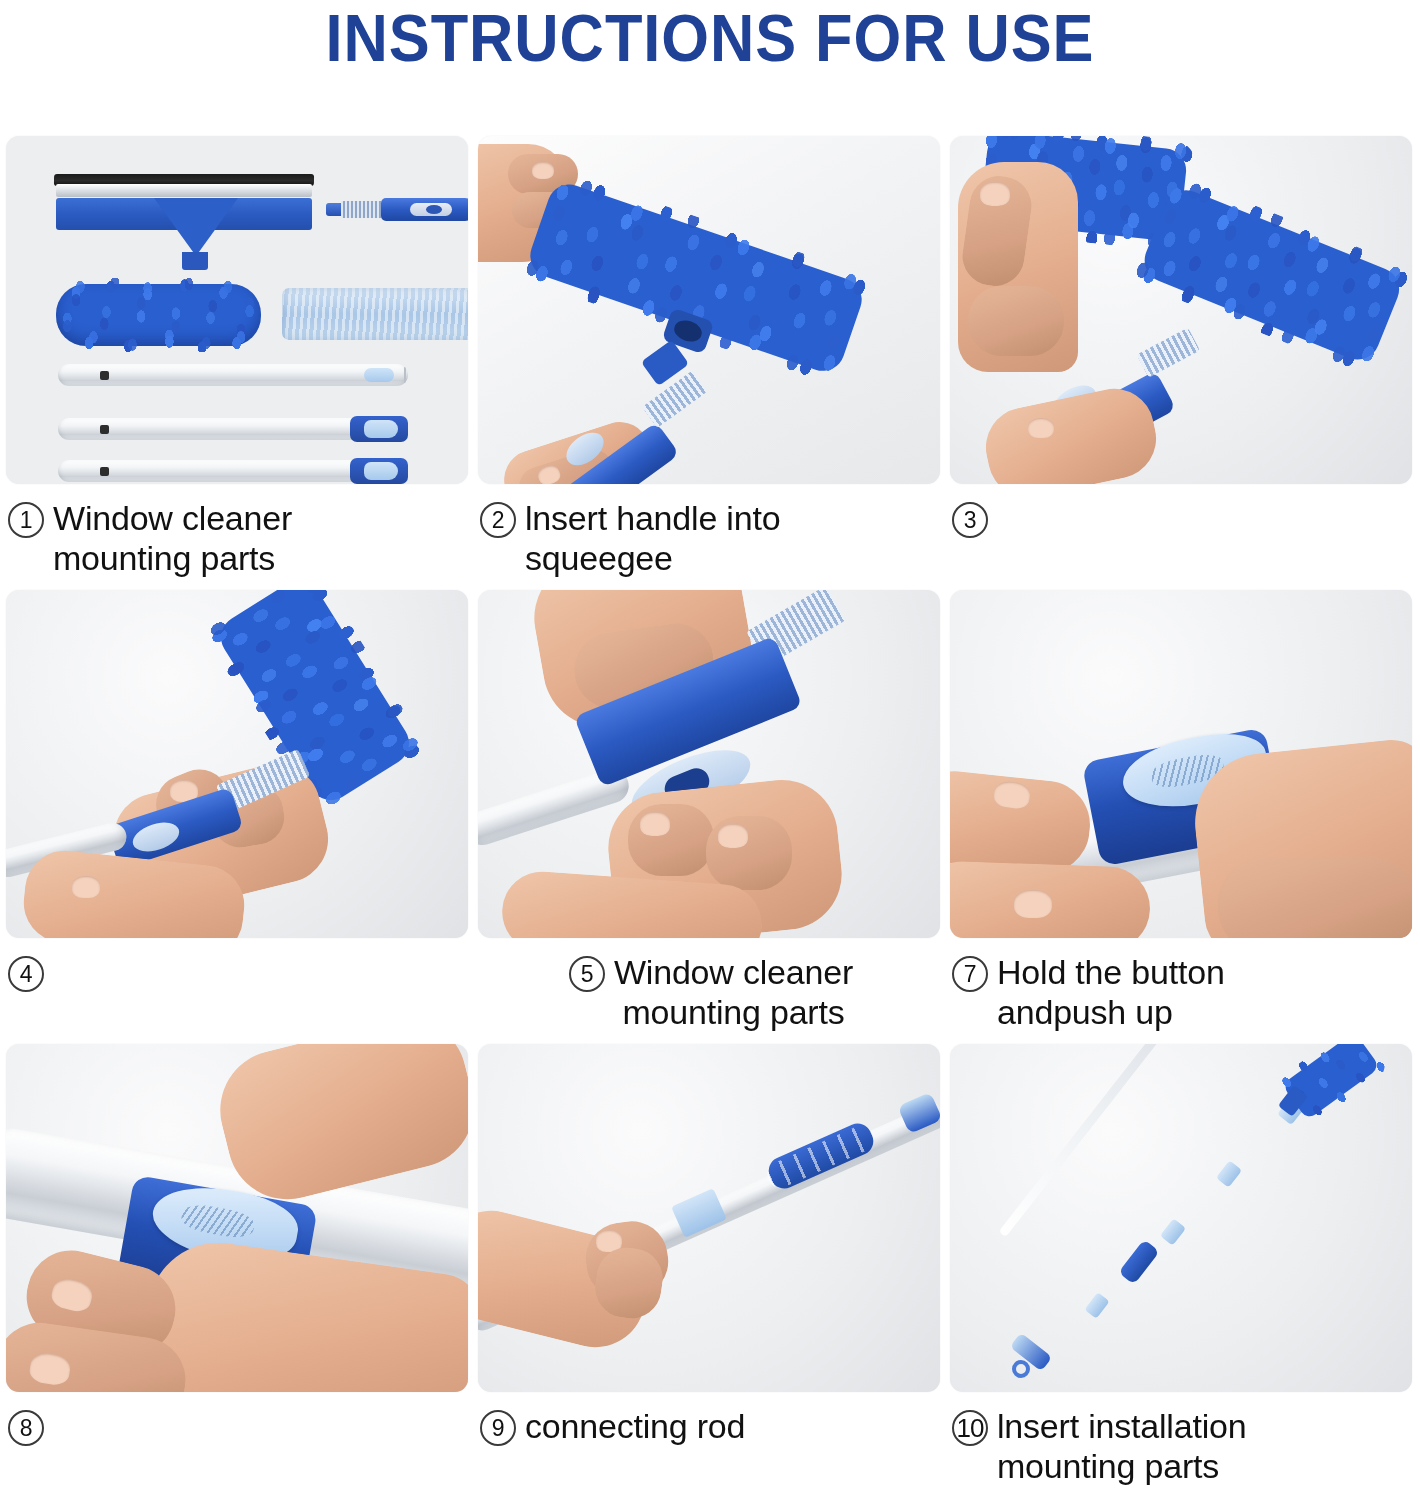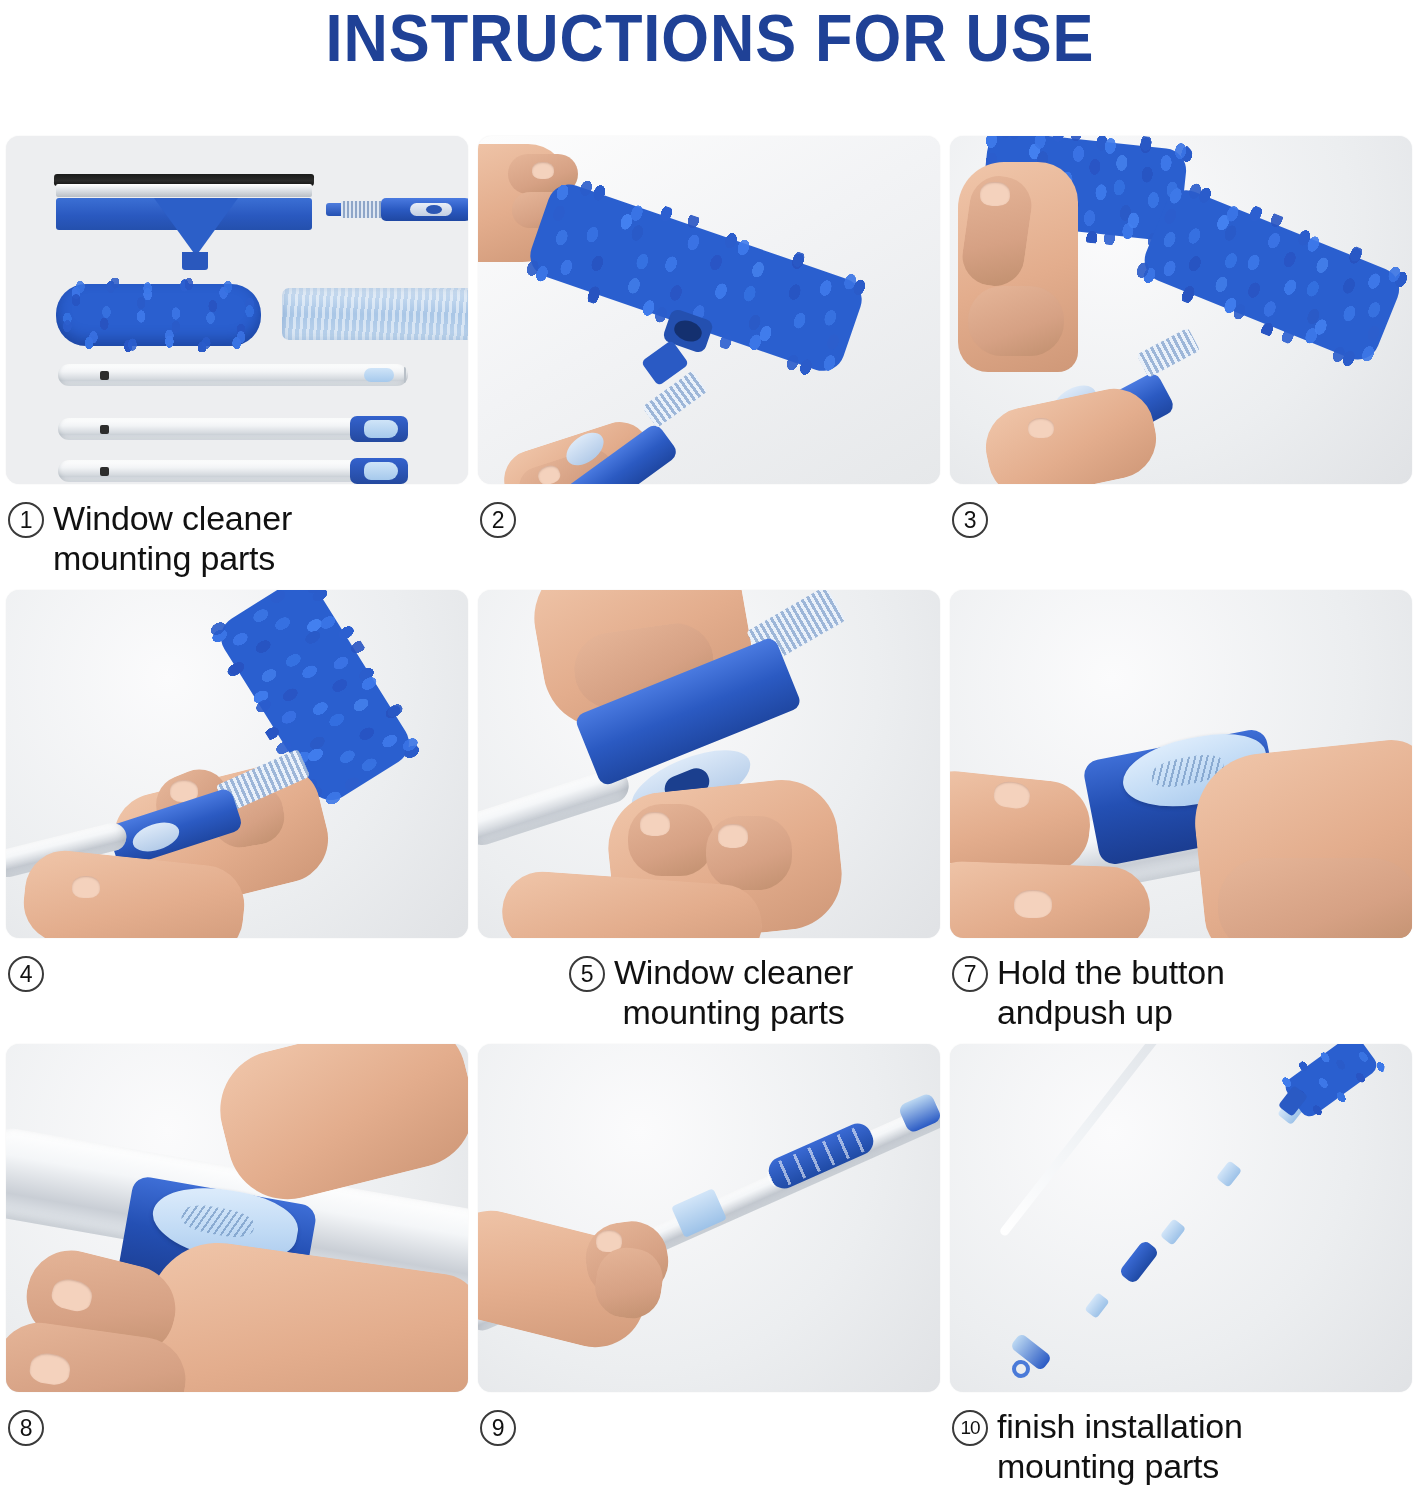--- a/index.html
+++ b/index.html
@@ -65,21 +65,21 @@
     width: 36px; height: 36px;
     margin-top: 4px;
     border: 2px solid #3a3a3a;
     border-radius: 50%;
     font-size: 23px;
     line-height: 32px;
     text-align: center;
     color: #111;
     font-weight: 400;
   }
-  .num.wide { font-size: 19px; letter-spacing: -1px; }
+  .num.wide { font-size: 26px; letter-spacing: -1px; }
   .ctext { flex: 1 1 auto; }
   .ctext.mid { flex: 0 1 auto; text-align: center; }
 
   
   .bg-wall { position:absolute; inset:0;
     background: linear-gradient(150deg,#fdfdfd 0%,#f2f3f5 45%,#e6e8ea 100%); }
   .bg-soft { position:absolute; inset:0;
     background: radial-gradient(circle at 35% 25%, #fbfbfc 0%, #eceef0 60%, #e0e2e5 100%); }
 
   
@@ -321,20 +321,24 @@
         <div class="skin d" style="left:40px;top:322px;width:96px;height:40px;border-radius:20px;transform:rotate(-18deg);"></div>
         <div class="nail" style="left:60px;top:330px;width:22px;height:18px;transform:rotate(-18deg);"></div>
 
         <div class="grip-h" style="left:72px;top:282px;width:118px;height:40px;transform:rotate(-36deg);transform-origin:right center;"></div>
         <div class="grip-lens" style="left:86px;top:300px;width:42px;height:26px;transform:rotate(-36deg);"></div>
         <div class="spring-h" style="left:160px;top:232px;width:62px;height:26px;transform:rotate(-36deg);transform-origin:right center;"></div>
         <div style="position:absolute;left:168px;top:212px;width:38px;height:30px;background:#2a5ac4;border-radius:5px;transform:rotate(-36deg);"></div>
       </div>
       <div class="caption">
         <span class="num">2</span>
+        <span class="ctext">
+          <span>lnsert handle into</span><br>
+          <span>squeegee</span>
+        </span>
       </div>
     </div>
 
     <div class="cell">
       <div class="photo">
         <div class="bg-soft"></div>
         <div class="chen-bar" style="left:34px;top:4px;width:200px;height:92px;transform:rotate(6deg);"></div>
         <div class="chen-bar" style="left:206px;top:44px;width:250px;height:96px;transform:rotate(22deg);transform-origin:left center;"></div>
 
         <div class="skin" style="left:8px;top:26px;width:120px;height:210px;border-radius:46px 40px 20px 30px;"></div>
@@ -470,40 +474,43 @@
         <div style="position:absolute;left:424px;top:54px;width:36px;height:30px;background:linear-gradient(180deg,#bcd8f2,#2a5ac4);border-radius:8px;transform:rotate(-24deg);"></div>
         <div style="position:absolute;left:-24px;top:226px;width:90px;height:36px;background:linear-gradient(180deg,#bcd8f2,#2a5ac4);border-radius:10px;transform:rotate(-24deg);"></div>
 
         <div class="skin" style="left:-40px;top:180px;width:210px;height:110px;border-radius:50px;transform:rotate(14deg);"></div>
         <div class="skin d" style="left:108px;top:178px;width:82px;height:76px;border-radius:36px;transform:rotate(-8deg);"></div>
         <div class="nail" style="left:118px;top:186px;width:26px;height:22px;"></div>
         <div class="skin d" style="left:118px;top:204px;width:66px;height:70px;border-radius:30px;transform:rotate(8deg);"></div>
       </div>
       <div class="caption">
         <span class="num">9</span>
+        <span class="ctext">
+          <span>connecting rod</span>
+        </span>
       </div>
     </div>
 
     <div class="cell">
       <div class="photo">
         <div class="bg-soft"></div>
         <div class="asm-rod" style="left:52px;top:186px;width:370px;height:9px;transform:rotate(-52deg);transform-origin:left center;"></div>
         <div class="asm-node" style="left:136px;top:254px;width:22px;height:15px;transform:rotate(-52deg);"></div>
         <div class="asm-grip" style="left:168px;top:208px;width:42px;height:20px;transform:rotate(-52deg);"></div>
         <div class="asm-node" style="left:212px;top:180px;width:22px;height:16px;transform:rotate(-52deg);"></div>
         <div class="asm-node" style="left:268px;top:122px;width:22px;height:16px;transform:rotate(-52deg);"></div>
         <div class="asm-node" style="left:330px;top:58px;width:22px;height:18px;transform:rotate(-52deg);"></div>
         <div class="asm-head" style="left:336px;top:10px;width:90px;height:44px;transform:rotate(-36deg);"></div>
         <div style="position:absolute;left:330px;top:48px;width:26px;height:18px;background:#2a5ac4;border-radius:4px;transform:rotate(-52deg);"></div>
         <div class="asm-loop" style="left:62px;top:316px;"></div>
         <div style="position:absolute;left:72px;top:288px;width:18px;height:40px;background:linear-gradient(180deg,#bcd8f2,#2a5ac4);border-radius:6px;transform:rotate(-52deg);"></div>
       </div>
       <div class="caption">
         <span class="num wide">10</span>
         <span class="ctext">
-          <span>finish installation</span><br>
+          <span>lnsert installation</span><br>
           <span>mounting parts</span>
         </span>
       </div>
     </div>
 
   </div>
 </div>
 
 </body></html>

